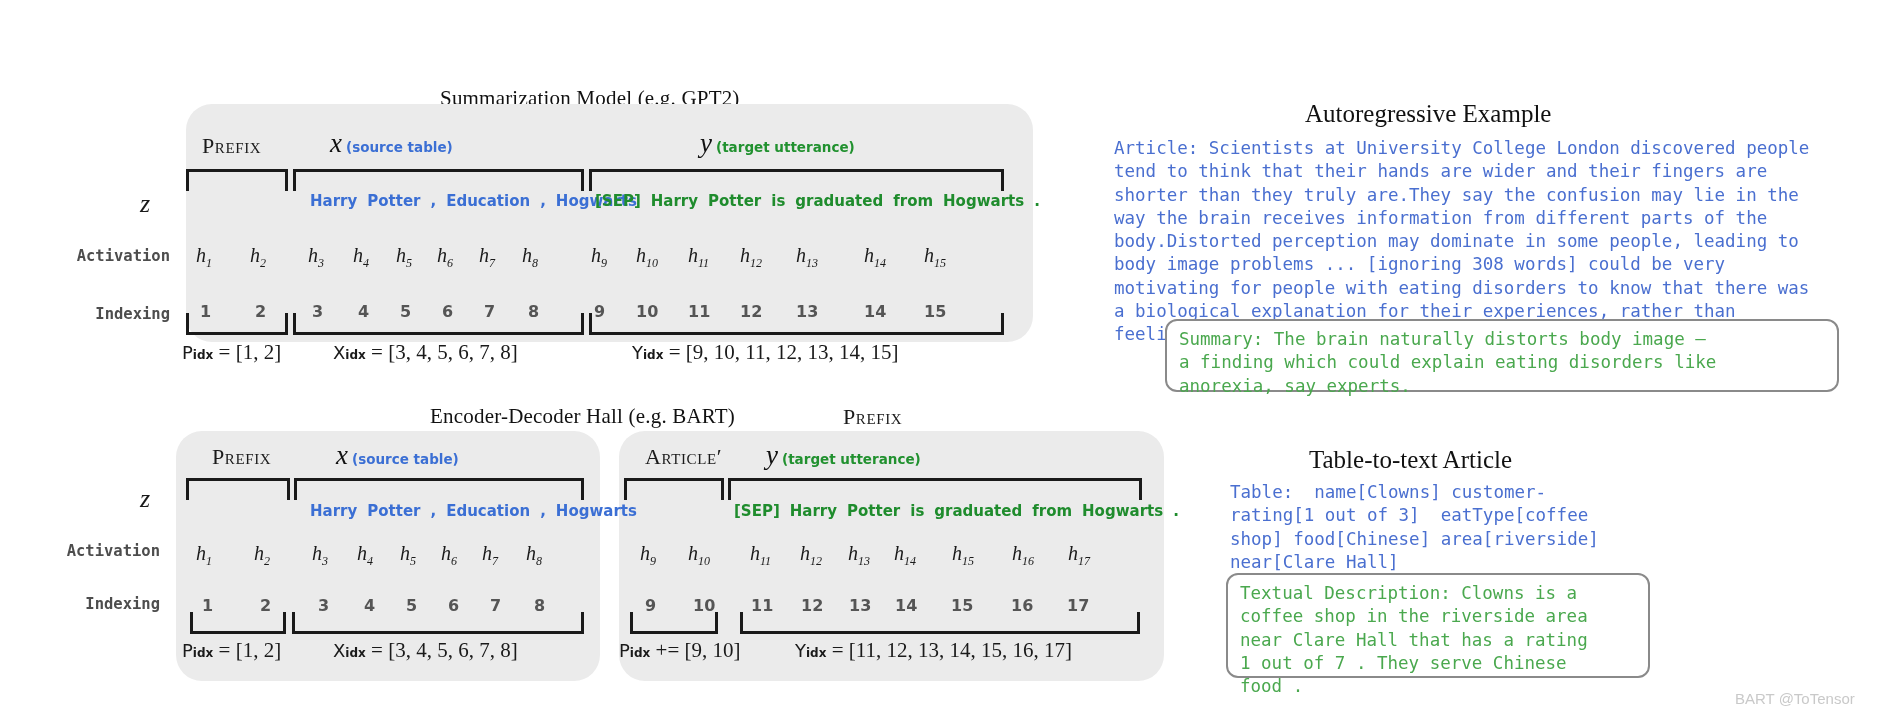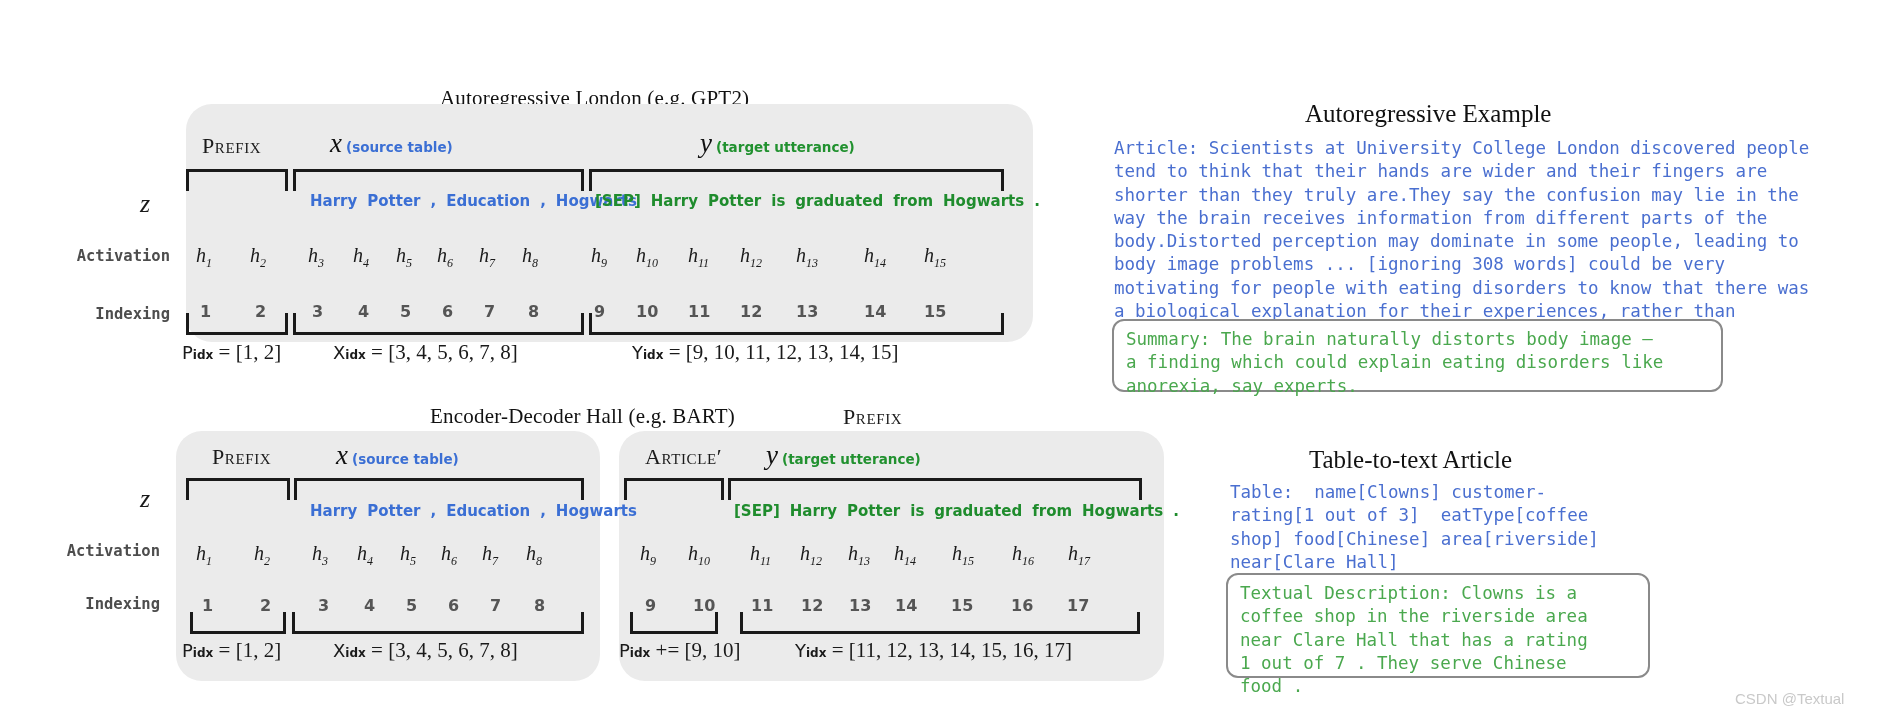--- a/index.html
+++ b/index.html
@@ -162,21 +162,21 @@
     position: absolute;
     font-family: "Liberation Sans", sans-serif;
     font-size: 15px;
     color: #c9c9c9;
     white-space: nowrap;
   }
 </style>
 </head>
 <body>
 
-<div class="abs caption-title" style="left:440px; top:86px;">Autoregressive  London  (e.g. GPT2)</div>
+<div class="abs caption-title" style="left:440px; top:86px;">Summarization  Model  (e.g. GPT2)</div>
 
 <div class="panel" style="left:186px; top:104px; width:847px; height:238px;"></div>
 
 <div class="abs zglyph" style="left:140px; top:189px;">z</div>
 <div class="abs rowlabel" style="left:30px; top:247px; width:140px;">Activation</div>
 <div class="abs rowlabel" style="left:30px; top:305px; width:140px;">Indexing</div>
 
 <div class="abs smallcaps" style="left:202px; top:133px;">Prefix</div>
 
 <div class="abs" style="left:330px; top:128px;">
@@ -368,34 +368,34 @@
 <div class="abs mono-blue" style="left:1114px; top:137px; width:740px;">Article: Scientists at University College London discovered people
 tend to think that their hands are wider and their fingers are
 shorter than they truly are.They say the confusion may lie in the
 way the brain receives information from different parts of the
 body.Distorted perception may dominate in some people, leading to
 body image problems ... [ignoring 308 words] could be very
 motivating for people with eating disorders to know that there was
 a biological explanation for their experiences, rather than
 feeling it was their fault."</div>
 
-<div class="outbox" style="left:1112px; top:319px; width:611px; height:73px;">
+<div class="outbox" style="left:1165px; top:319px; width:674px; height:73px;">
   <div class="mono-green">Summary: The brain naturally distorts body image –
 a finding which could explain eating disorders like
 anorexia, say experts.</div>
 </div>
 
 <div class="abs ex-title" style="left:1309px; top:446px;">Table-to-text Article</div>
 
 <div class="abs mono-blue" style="left:1230px; top:481px; width:460px;">Table:  name[Clowns] customer-
 rating[1 out of 3]  eatType[coffee
 shop] food[Chinese] area[riverside]
 near[Clare Hall]</div>
 
 <div class="outbox" style="left:1226px; top:573px; width:424px; height:105px;">
   <div class="mono-green">Textual Description: Clowns is a
 coffee shop in the riverside area
 near Clare Hall that has a rating
 1 out of 7 . They serve Chinese
 food .</div>
 </div>
 
-<div class="watermark" style="left:1735px; top:690px;">CSDN @Textual</div>
+<div class="watermark" style="left:1735px; top:690px;">BART @ToTensor</div>
 
 </body></html>

